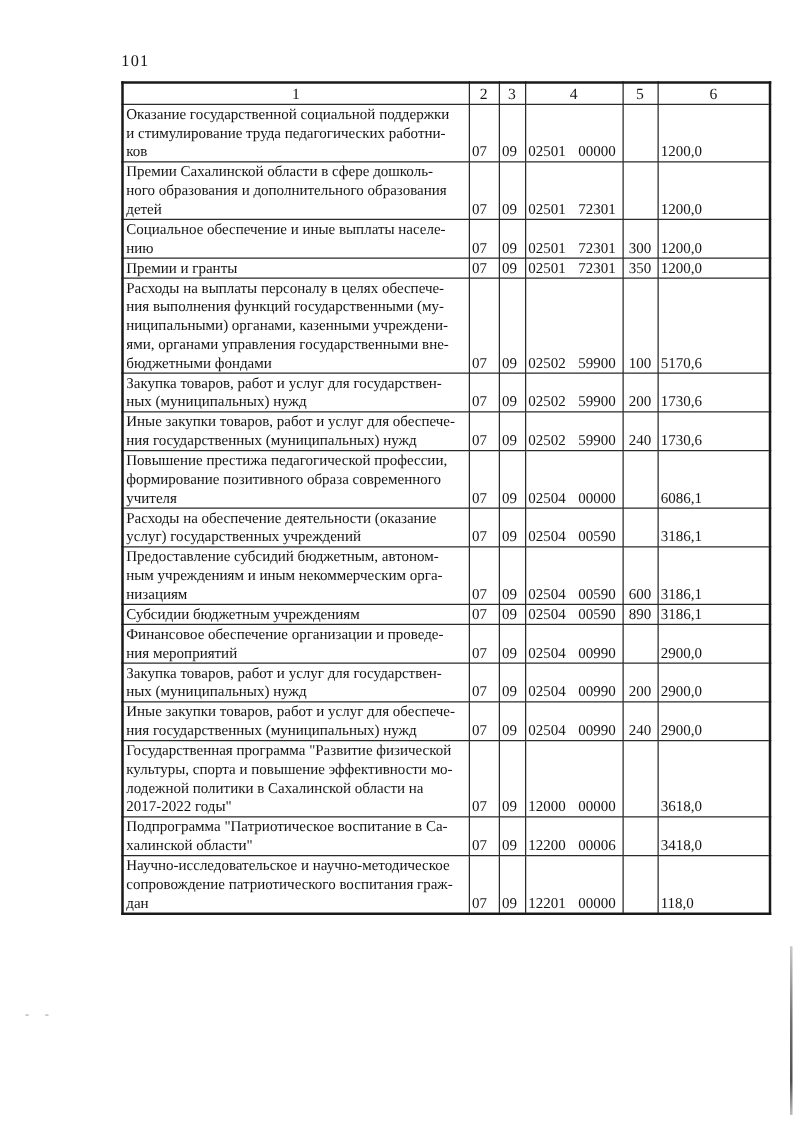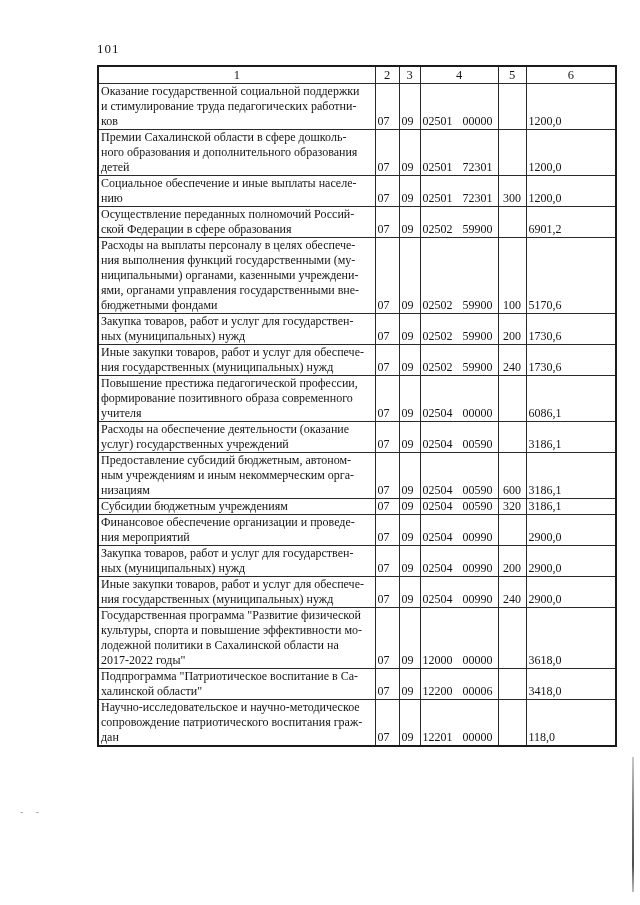--- a/index.html
+++ b/index.html
@@ -147,31 +147,30 @@
   <tr>
     <td class="c1">Социальное обеспечение и иные выплаты населе-
 нию</td>
     <td class="c2">07</td>
     <td class="c3">09</td>
     <td class="c4">02501 72301</td>
     <td class="c5">300</td>
     <td class="c6">1200,0</td>
   </tr>
 
-
-
-  <tr>
-    <td class="c1">Осуществление переданных полномочий Россий-
-ской Федерации в сфере образования</td>
-    <td class="c2">07</td>
-    <td class="c3">09</td>
-    <td class="c4">02502 59900</td>
-    <td class="c5"></td>
-    <td class="c6">6901,2</td>
-  </tr>
+  <tr>
+    <td class="c1">Премии и гранты</td>
+    <td class="c2">07</td>
+    <td class="c3">09</td>
+    <td class="c4">02501 72301</td>
+    <td class="c5">350</td>
+    <td class="c6">1200,0</td>
+  </tr>
+
+
 
   <tr>
     <td class="c1">Расходы на выплаты персоналу в целях обеспече-
 ния выполнения функций государственными (му-
 ниципальными) органами, казенными учреждени-
 ями, органами управления государственными вне-
 бюджетными фондами</td>
     <td class="c2">07</td>
     <td class="c3">09</td>
     <td class="c4">02502 59900</td>
@@ -230,21 +229,21 @@
     <td class="c4">02504 00590</td>
     <td class="c5">600</td>
     <td class="c6">3186,1</td>
   </tr>
 
   <tr>
     <td class="c1">Субсидии бюджетным учреждениям</td>
     <td class="c2">07</td>
     <td class="c3">09</td>
     <td class="c4">02504 00590</td>
-    <td class="c5">320</td>
+    <td class="c5">890</td>
     <td class="c6">3186,1</td>
   </tr>
 
   <tr>
     <td class="c1">Финансовое обеспечение организации и проведе-
 ния мероприятий</td>
     <td class="c2">07</td>
     <td class="c3">09</td>
     <td class="c4">02504 00990</td>
     <td class="c5"></td>

